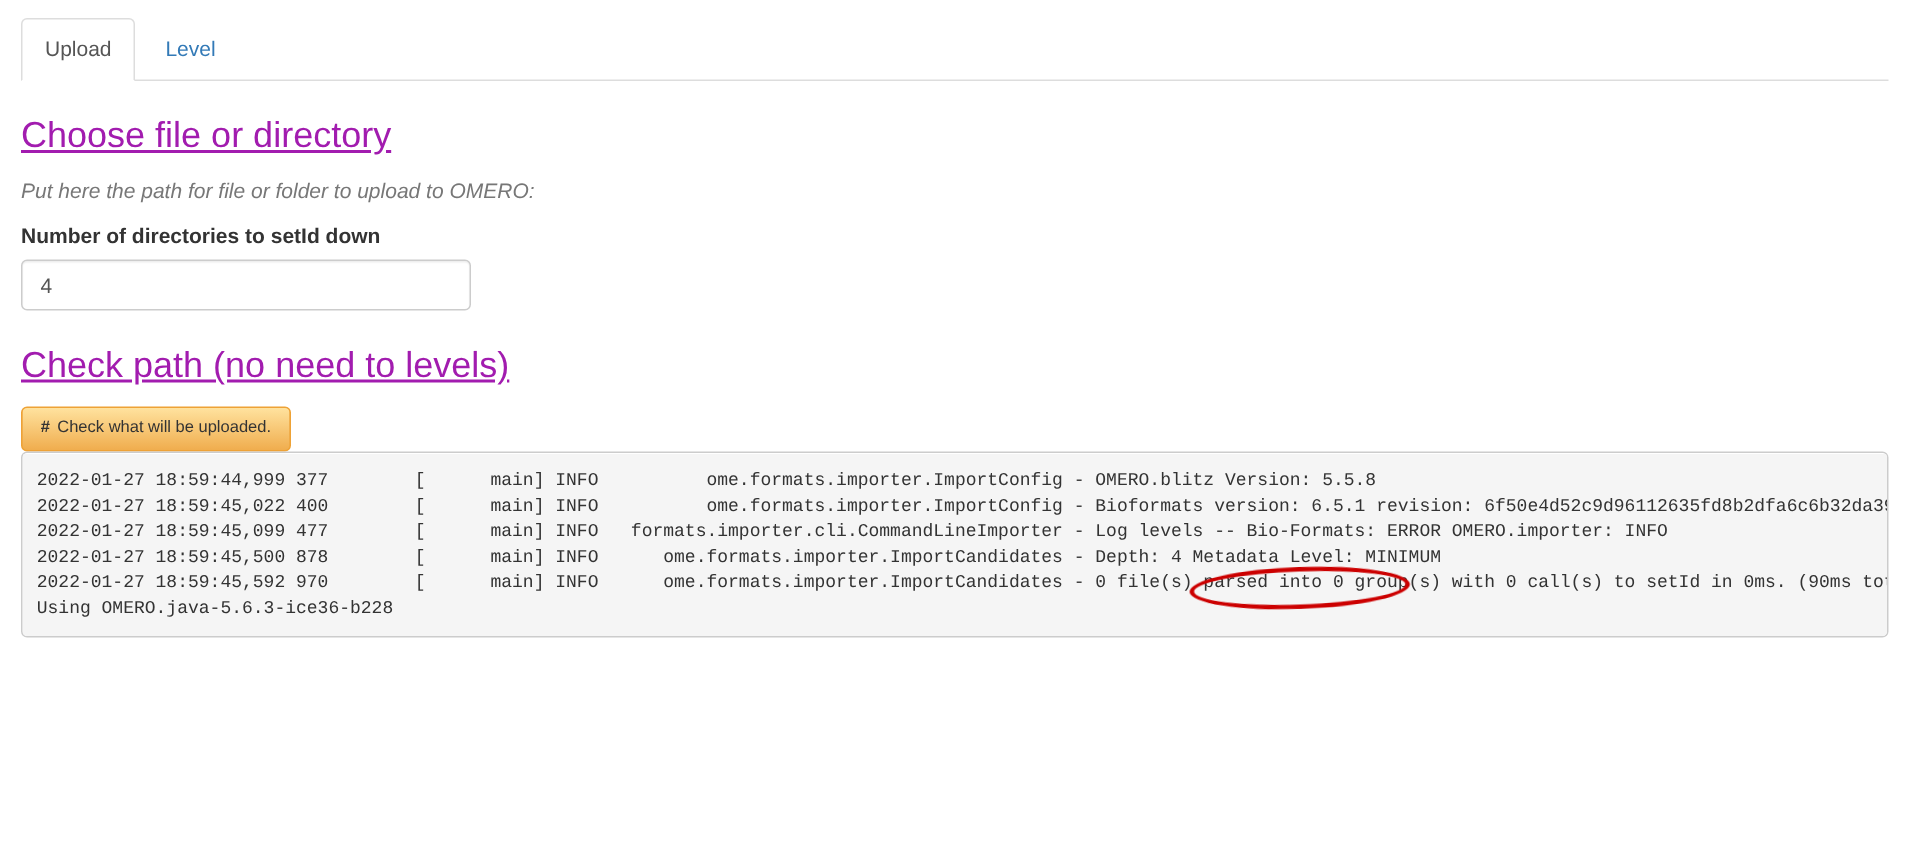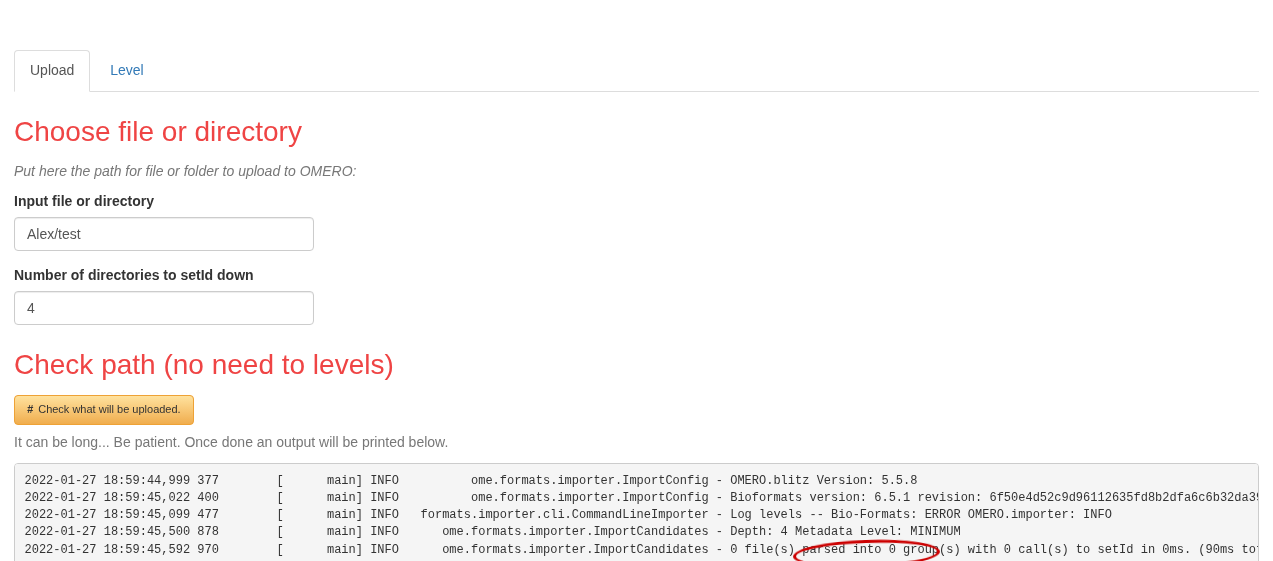--- a/index.html
+++ b/index.html
@@ -16,41 +16,41 @@
     .container { padding: 0 14px; }
     .nav-tabs {
       list-style: none;
       padding: 0;
       margin: 12px 0 0 0;
       border-bottom: 1px solid #ddd;
     }
     .nav-tabs li {
       display: inline-block;
       margin-bottom: -1px;
-      margin-top: 38px;
     }
     .nav-tabs a {
       display: block;
       padding: 10px 15px;
       text-decoration: none;
       border: 1px solid transparent;
       border-radius: 4px 4px 0 0;
       color: #337ab7;
       cursor: pointer;
     }
     .nav-tabs li.active a {
       color: #555;
       background: #fff;
       border-color: #ddd #ddd transparent;
     }
     h3 {
-      font-size: 28px;
+      font-size: 24px;
       font-weight: 500;
       margin: 20px 0 10px 0;
-      color: #ef4444;
+      color: #a21caf;
+      text-decoration: underline;
     }
     .text-muted {
       color: #777;
       margin: 0 0 10px 0;
       font-style: italic;
     }
     label {
       display: block;
       font-weight: 700;
       margin-bottom: 5px;
@@ -126,38 +126,33 @@
       <a>Upload</a>
     </li>
     <li>
       <a>Level</a>
     </li>
   </ul>
 
   <h3>Choose file or directory</h3>
   <p class="text-muted">Put here the path for file or folder to upload to OMERO:</p>
 
-  <div class="form-group">
-    <label>Input file or directory</label>
-    <input type="text" class="form-control" value="Alex/test" style="">
-  </div>
 
   <div class="form-group">
     <label>Number of directories to setId down</label>
     <input type="number" class="form-control" value="4" style="">
   </div>
 
   <h3>Check path (no need to levels)</h3>
 
   <button class="btn-warning">
     <span class="hash-icon">#</span>
     <span>Check what will be uploaded.</span>
   </button>
 
-  <p class="help-text">It can be long... Be patient. Once done an output will be printed below.</p>
 
   <div style="position:relative;">
     <pre>2022-01-27 18:59:44,999 377        [      main] INFO          ome.formats.importer.ImportConfig - OMERO.blitz Version: 5.5.8
 2022-01-27 18:59:45,022 400        [      main] INFO          ome.formats.importer.ImportConfig - Bioformats version: 6.5.1 revision: 6f50e4d52c9d96112635fd8b2dfa6c6b32da390c date: 25 August 2020
 2022-01-27 18:59:45,099 477        [      main] INFO   formats.importer.cli.CommandLineImporter - Log levels -- Bio-Formats: ERROR OMERO.importer: INFO
 2022-01-27 18:59:45,500 878        [      main] INFO      ome.formats.importer.ImportCandidates - Depth: 4 Metadata Level: MINIMUM
 2022-01-27 18:59:45,592 970        [      main] INFO      ome.formats.importer.ImportCandidates - 0 file(s) parsed into 0 group(s) with 0 call(s) to setId in 0ms. (90ms total) [0 unknowns]
 Using OMERO.java-5.6.3-ice36-b228</pre>
     <div class="annotation-ellipse" style="left:779px; top:77px; width:147px; height:28px;"></div>
   </div>

